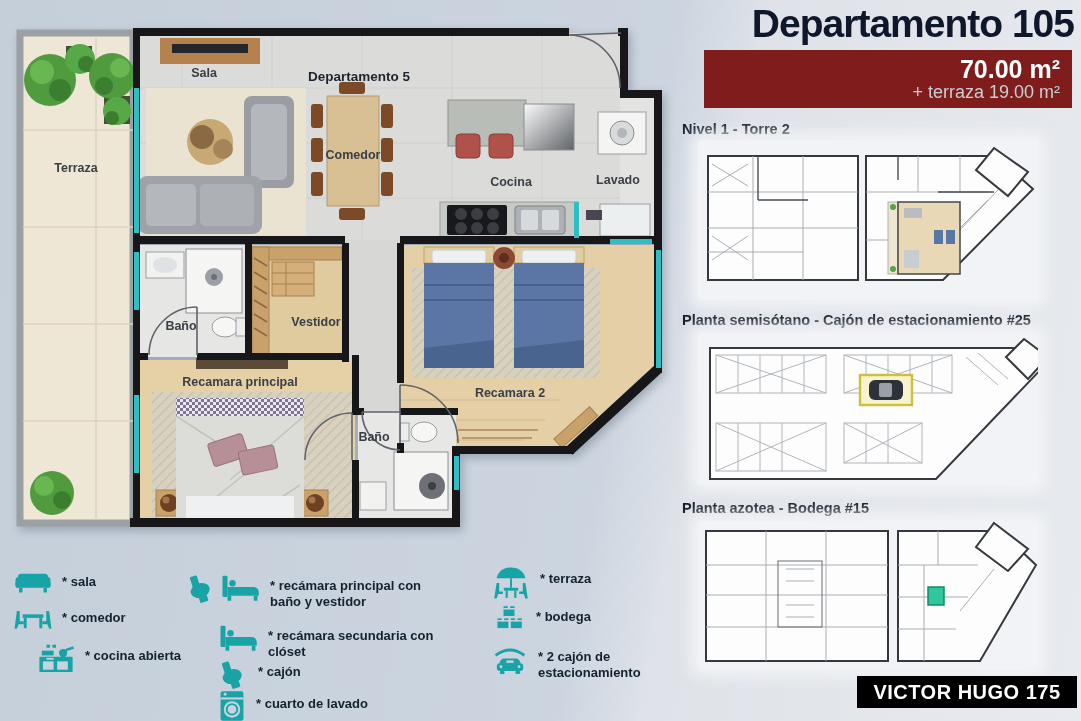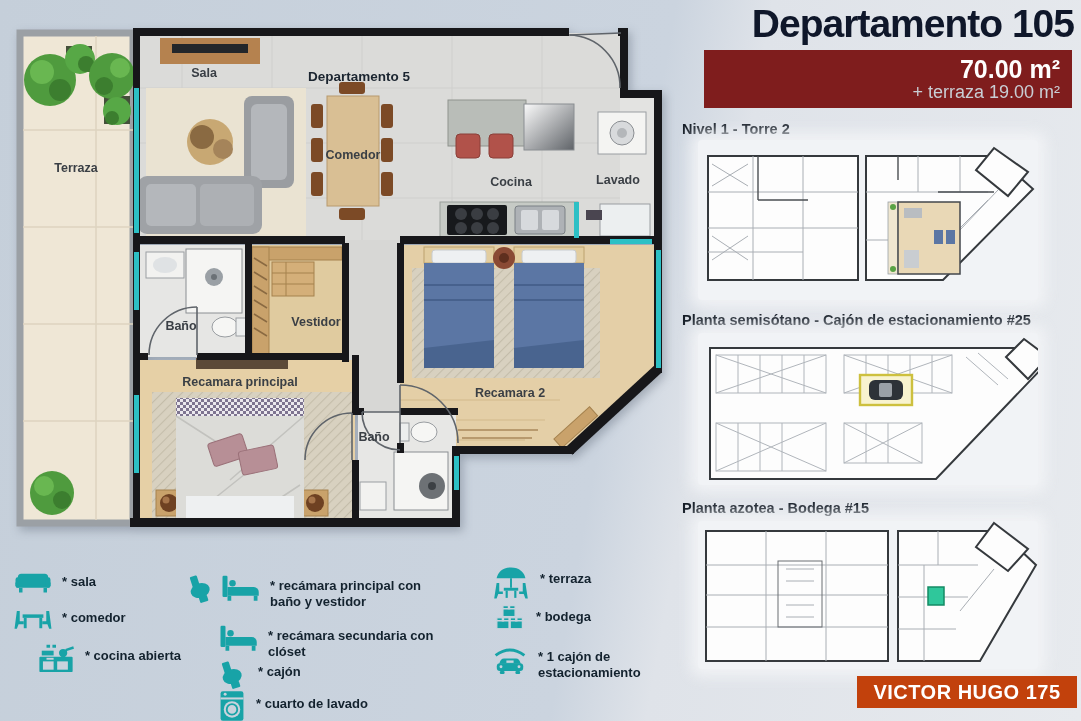--- a/index.html
+++ b/index.html
@@ -23,21 +23,21 @@
   #area-box .area-main{font-size:25px;font-weight:800;color:#ffffff;line-height:1.05;}
   #area-box .area-terrace{font-size:18px;font-weight:400;color:#c9ced4;line-height:1.15;}
   .section-label{
     left:10px;width:395px;font-size:14.5px;font-weight:800;color:#141c26;white-space:nowrap;
   }
   .plan-card{
     background:#f1f3f6;border-radius:4px;
     box-shadow:0 0 14px 8px rgba(243,245,247,.85);
   }
   #brand-badge{
-    left:185px;top:676px;width:220px;height:32px;background:#c2410c;
+    left:185px;top:676px;width:220px;height:32px;background:#000000;
     display:flex;align-items:center;justify-content:center;
     color:#ffffff;font-size:20px;font-weight:800;letter-spacing:.5px;white-space:nowrap;
   }
   
   #floorplan-wrap{left:13px;top:26px;width:650px;height:502px;
     filter:drop-shadow(3px 4px 5px rgba(40,50,70,.28));}
   svg text{font-family:"Liberation Sans",sans-serif;}
   .room-label{fill:#3a3f45;font-size:12.5px;font-weight:600;}
   .unit-label{fill:#1b2530;font-size:13.5px;font-weight:800;}
   
@@ -524,16 +524,16 @@
         <path d="M3 10 Q15 1 27 10" fill="none" stroke="#18a3a7" stroke-width="2.4"></path>
         <path d="M6 17 q1.2 -4.5 4 -4.5 h10 q2.8 0 4 4.5 z"></path>
         <rect x="4" y="16.5" width="22" height="6.5" rx="2.5"></rect>
         <rect x="12" y="14.2" width="6" height="2" fill="#c9d3dd"></rect>
         <rect x="6.5" y="23" width="4" height="2.4" rx="1"></rect>
           <rect x="19.5" y="23" width="4" height="2.4" rx="1"></rect>
         <circle cx="7.5" cy="19.5" r="1.2" fill="#c9d3dd"></circle>
           <circle cx="22.5" cy="19.5" r="1.2" fill="#c9d3dd"></circle>
       </svg>
     </span>
-    <span class="legend-label" style="max-width:128px;">* 1 cajón de estacionamiento</span>
+    <span class="legend-label" style="max-width:128px;">* 2 cajón de estacionamiento</span>
   </div>
 
 </div>
 
 </body></html>

